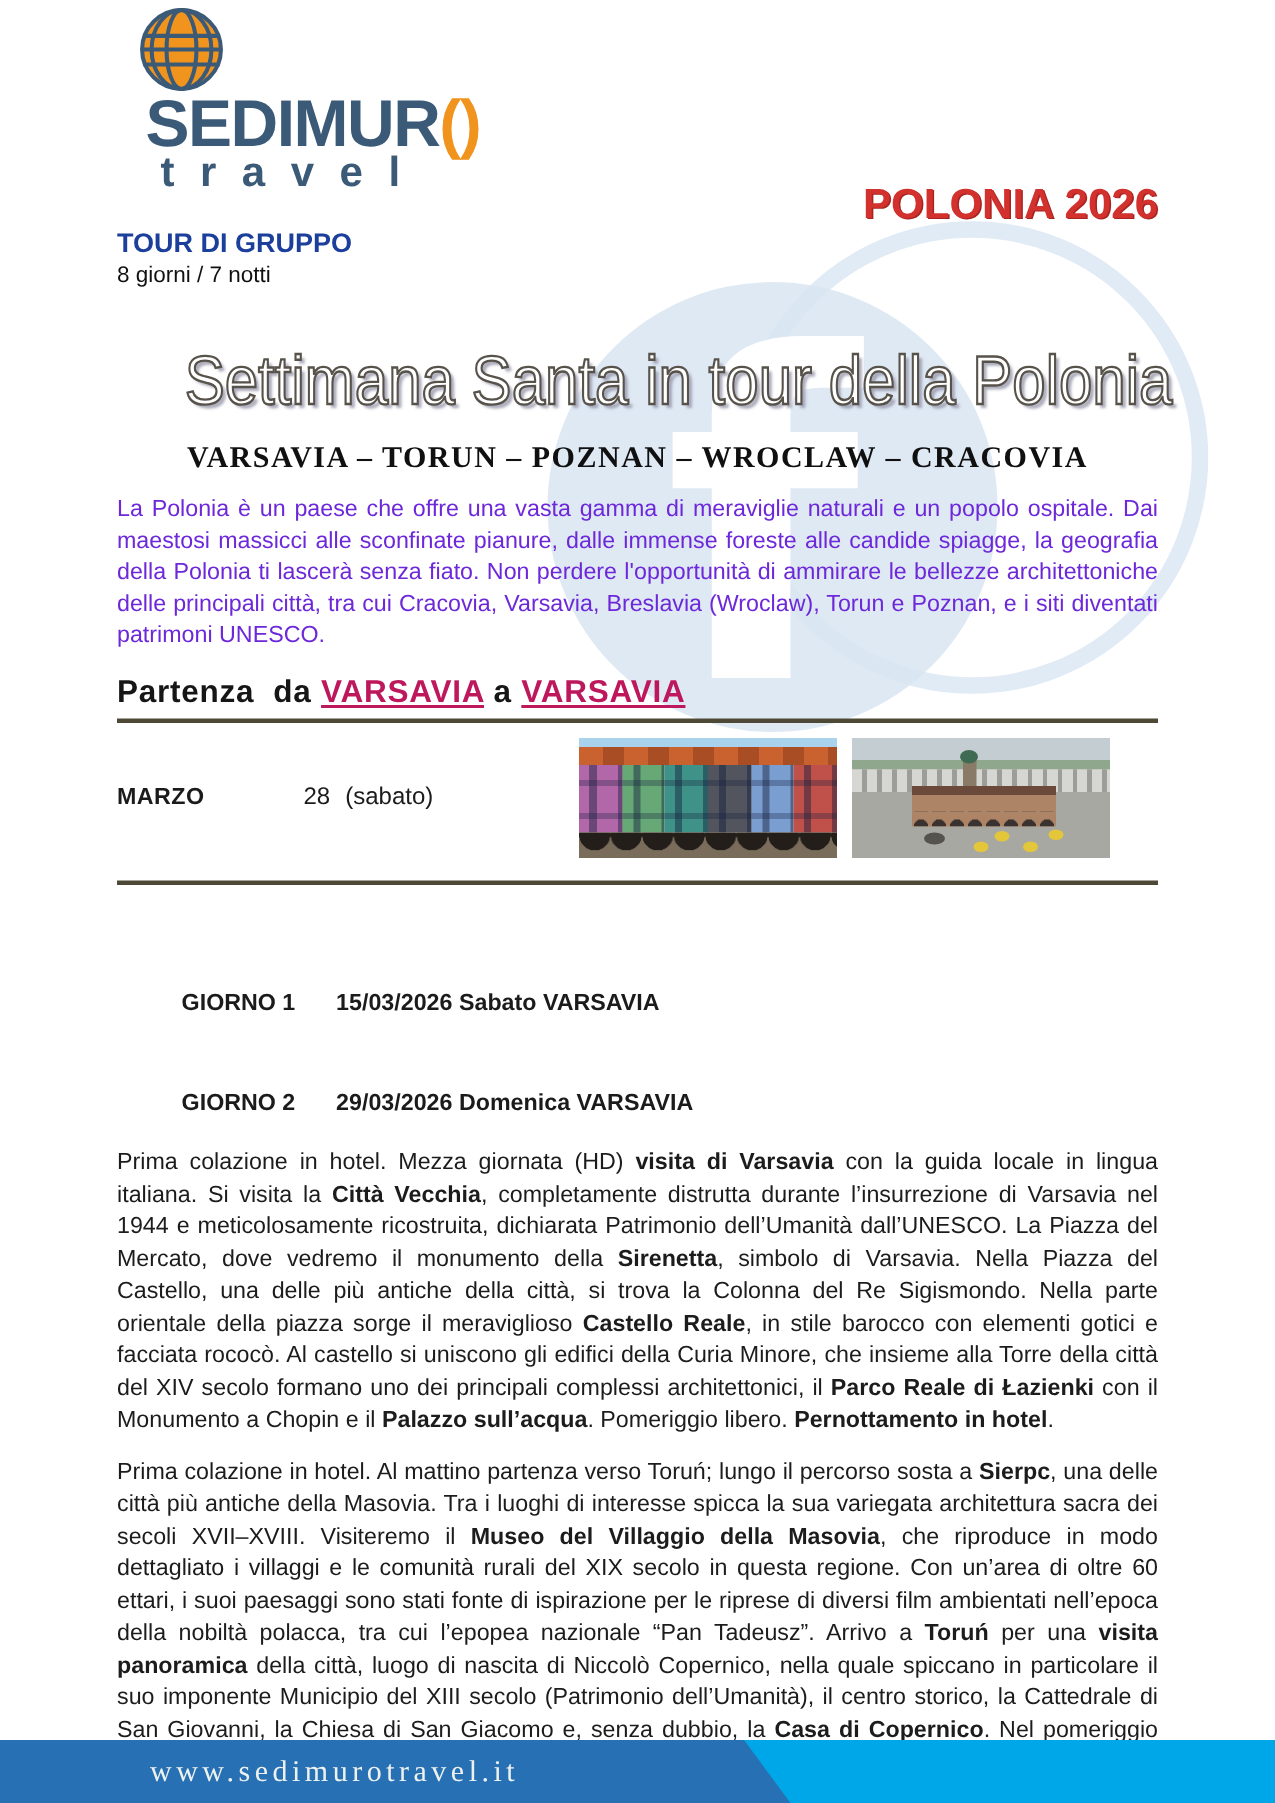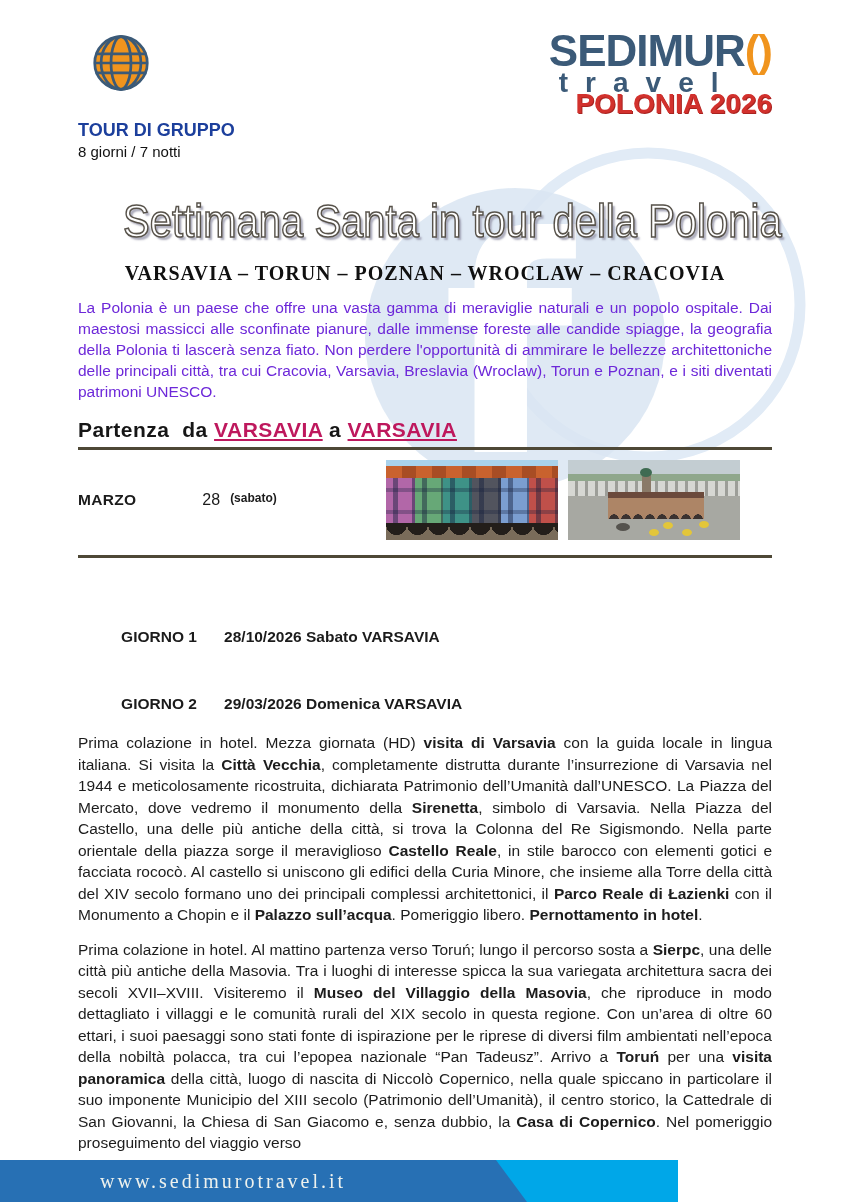--- a/index.html
+++ b/index.html
@@ -10,21 +10,21 @@
     background:#ffffff;
     font-family:"Liberation Sans",sans-serif;
     color:#1b1b1b;
     overflow:hidden;
   }
   
   .watermark{position:absolute;left:0;top:0;width:850px;height:1202px;z-index:0;pointer-events:none;}
   
   .content{position:relative;z-index:1;padding:0 78px;}
   
-  .logo-row{display:flex;justify-content:space-between;align-items:flex-start;padding-top:30px;margin-left:14px;}
+  .logo-row{display:flex;justify-content:flex-end;align-items:flex-start;margin-left:14px;flex-direction:column;}
   .globe{width:58px;height:58px;margin-top:4px;}
   .logo-text{margin-left:5px;}
   .brand{font-size:44px;font-weight:bold;color:#3b5a78;line-height:0.95;letter-spacing:-1px;}
   .brand .parens{color:#f0941e;}
   .travel-word{font-size:28px;font-weight:bold;color:#3b5a78;letter-spacing:17px;line-height:1;margin-top:-3px;padding-left:10px;}
   .banner{font-size:28px;font-weight:bold;color:#d2312d;text-align:right;margin-top:-9px;letter-spacing:0px;text-shadow:1px 1px 0 #a82320;}
   .tour-type{font-size:18px;font-weight:bold;color:#1c3f9c;margin-top:0px;}
   .duration{font-size:15px;margin-top:2px;color:#111;}
   
   .main-title{
@@ -41,21 +41,21 @@
   .departure{margin:16px 0 0 0;font-size:21px;font-weight:bold;letter-spacing:.5px;color:#161616;white-space:pre-wrap;}
   .seg-red{color:#be185d;text-decoration:underline;}
   .seg-b{font-weight:bold;}
   .seg-link{color:#3c5bc6;}
   .rule{height:3px;background:#4e4836;margin-top:5px;}
   
   .schedule-row{display:flex;align-items:center;padding:6px 0 6px 0;min-height:88px;}
   .date-cell{display:flex;align-items:flex-start;gap:0;width:300px;}
   .month{font-size:15.5px;font-weight:bold;letter-spacing:.3px;}
   .daynum{font-size:16px;margin-left:66px;}
-  .weekday{font-size:12px;margin-left:10px;font-weight:bold;}
+  .weekday{font-size:16px;margin-left:10px;}
   .photos{display:flex;gap:10px;margin-left:8px;}
   .photo{width:172px;height:80px;position:relative;overflow:hidden;}
   
   .p1{background:linear-gradient(#a9d2ec 0 10%,#d8d2c6 10% 100%);}
   .p1 .roofs{position:absolute;left:0;right:0;top:7%;height:15%;
     background:repeating-linear-gradient(90deg,#c9622e 0 16px,#a84d24 16px 30px);}
   .p1 .houses{position:absolute;left:0;right:0;top:22%;bottom:22%;display:flex;}
   .p1 .houses div{flex:1;
     background-image:
       repeating-linear-gradient(90deg,transparent 0 7px,rgba(20,30,60,.45) 7px 12px,transparent 12px 19px),
@@ -83,21 +83,21 @@
   .p2 .umb1{left:55%;bottom:14%;} .p2 .umb2{left:66%;bottom:6%;}
   .p2 .umb3{left:76%;bottom:16%;} .p2 .umb4{left:47%;bottom:5%;}
   .p2 .fountain{position:absolute;left:28%;bottom:12%;width:14px;height:8px;border-radius:50%;background:#55534e;}
   
   .days{margin-top:52px;}
   .day{margin-bottom:13px;}
   .day-head{font-size:15.5px;font-weight:bold;white-space:pre-wrap;}
   .day-label{display:inline-block;width:103px;}
   .day-body{margin:1px 0 0 0;font-size:15.5px;line-height:21.5px;text-align:justify;color:#1c1c1c;}
   
-  .footer{position:absolute;left:0;bottom:0;width:678px;height:42px;background:#00a7e8;z-index:2;}
+  .footer{position:absolute;left:0;bottom:0;width:850px;height:42px;background:#00a7e8;z-index:2;}
   .footer::before{content:"";position:absolute;left:0;top:0;width:560px;height:42px;background:#2770b4;
     clip-path:polygon(0 0,496px 0,527px 100%,0 100%);}
   .footer-url{position:relative;display:inline-block;margin-left:100px;line-height:42px;
     font-family:"Liberation Serif",serif;font-size:20px;letter-spacing:3px;color:#eef2ee;}
 </style>
 </head>
 <body>
 
 <div class="page">
 
@@ -168,21 +168,21 @@
             <div class="umb4"></div>
         </div>
       </div>
     </div>
     <div class="rule"></div>
 
     <div class="days">
 
       <section class="day">
         <div class="day-head">
-          <span class="day-label">GIORNO 1</span><span>28/10/2026 Sabato VARSAVIA</span>
+          <span class="day-label">GIORNO 1</span><span>15/03/2026 Sabato VARSAVIA</span>
         </div>
       </section>
 
       <section class="day">
         <div class="day-head">
           <span class="day-label">GIORNO 2</span><span>29/03/2026 Domenica VARSAVIA</span>
         </div>
         <p class="day-body"><span>Prima colazione in hotel. Mezza giornata (HD) </span><span class="seg-b">visita di Varsavia</span><span> con la guida locale in lingua italiana. Si visita la </span><span class="seg-b">Città Vecchia</span><span>, completamente distrutta durante l’insurrezione di Varsavia nel 1944 e meticolosamente ricostruita, dichiarata Patrimonio dell’Umanità dall’UNESCO. La Piazza del Mercato, dove vedremo il monumento della </span><span class="seg-b">Sirenetta</span><span>, simbolo di Varsavia. Nella Piazza del Castello, una delle più antiche della città, si trova la Colonna del Re Sigismondo. Nella parte orientale della piazza sorge il meraviglioso </span><span class="seg-b">Castello Reale</span><span>, in stile barocco con elementi gotici e facciata rococò. Al castello si uniscono gli edifici della Curia Minore, che insieme alla Torre della città del XIV secolo formano uno dei principali complessi architettonici, il </span><span class="seg-b">Parco Reale di Łazienki</span><span> con il Monumento a Chopin e il </span><span class="seg-b">Palazzo sull’acqua</span><span>. Pomeriggio libero. </span><span class="seg-b">Pernottamento in hotel</span><span>.</span></p>
       </section>
 

